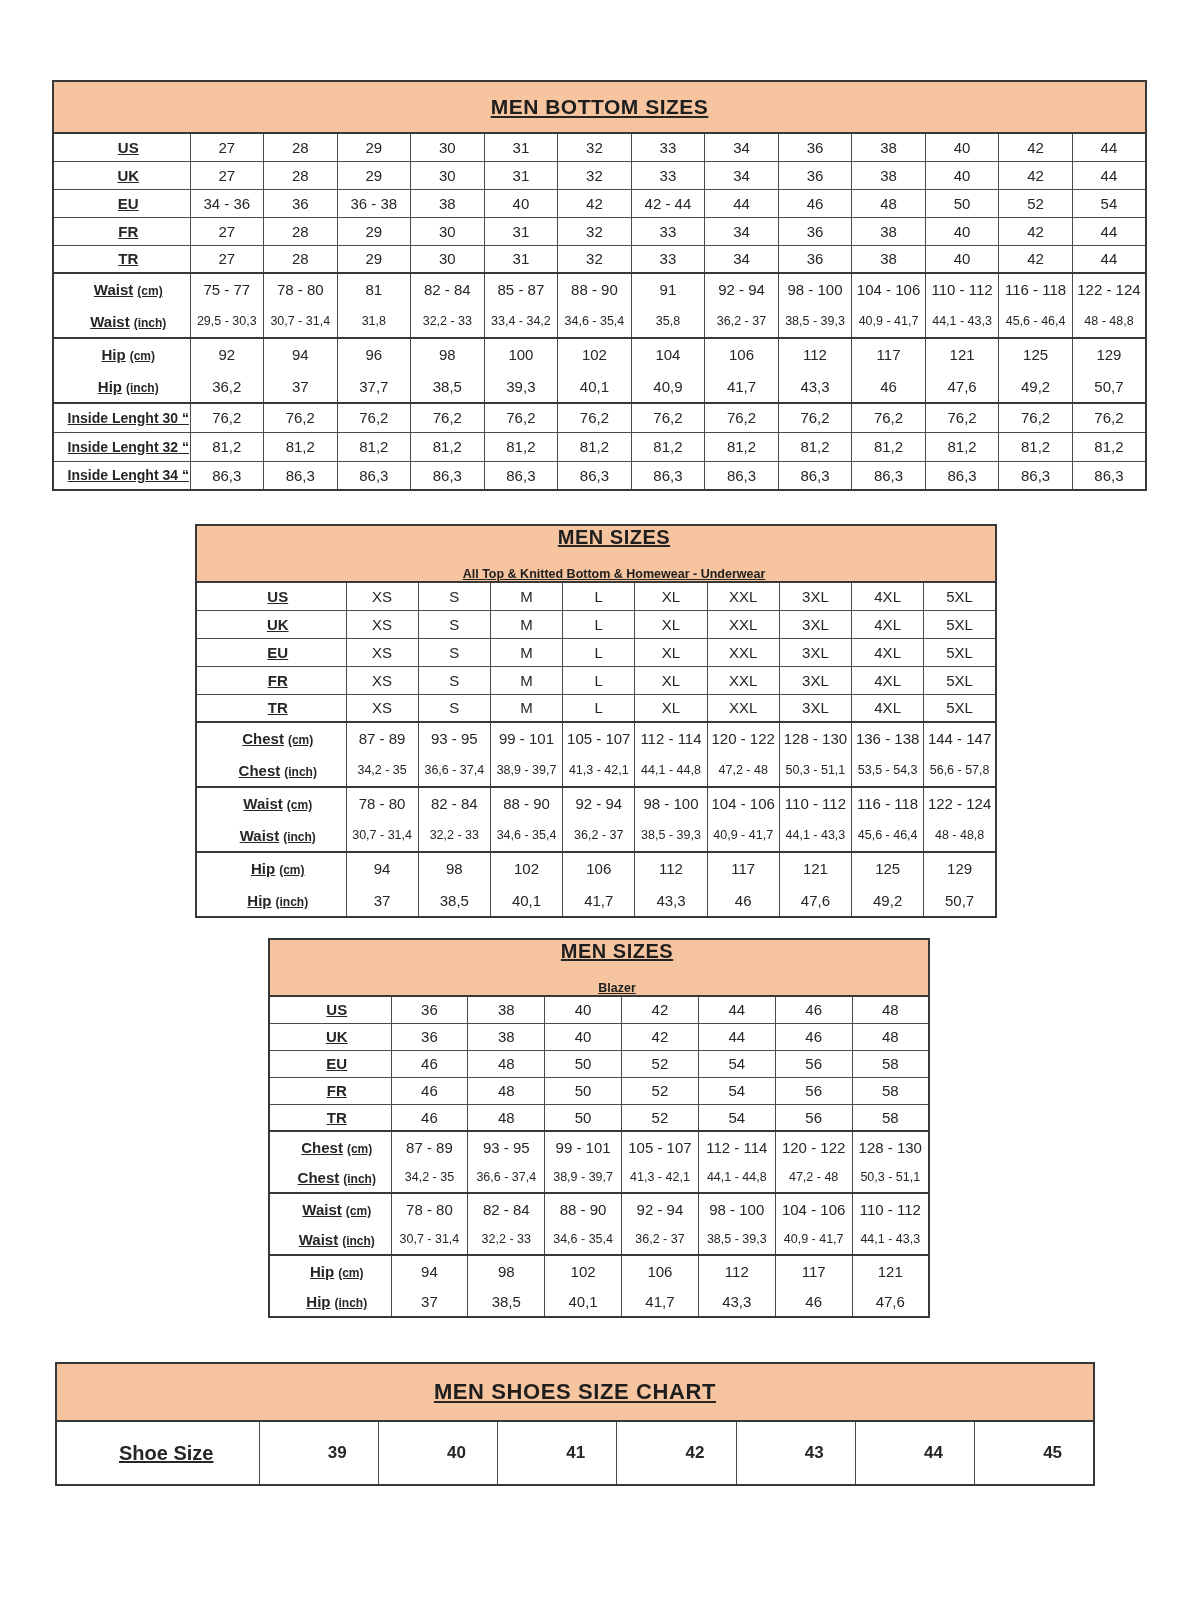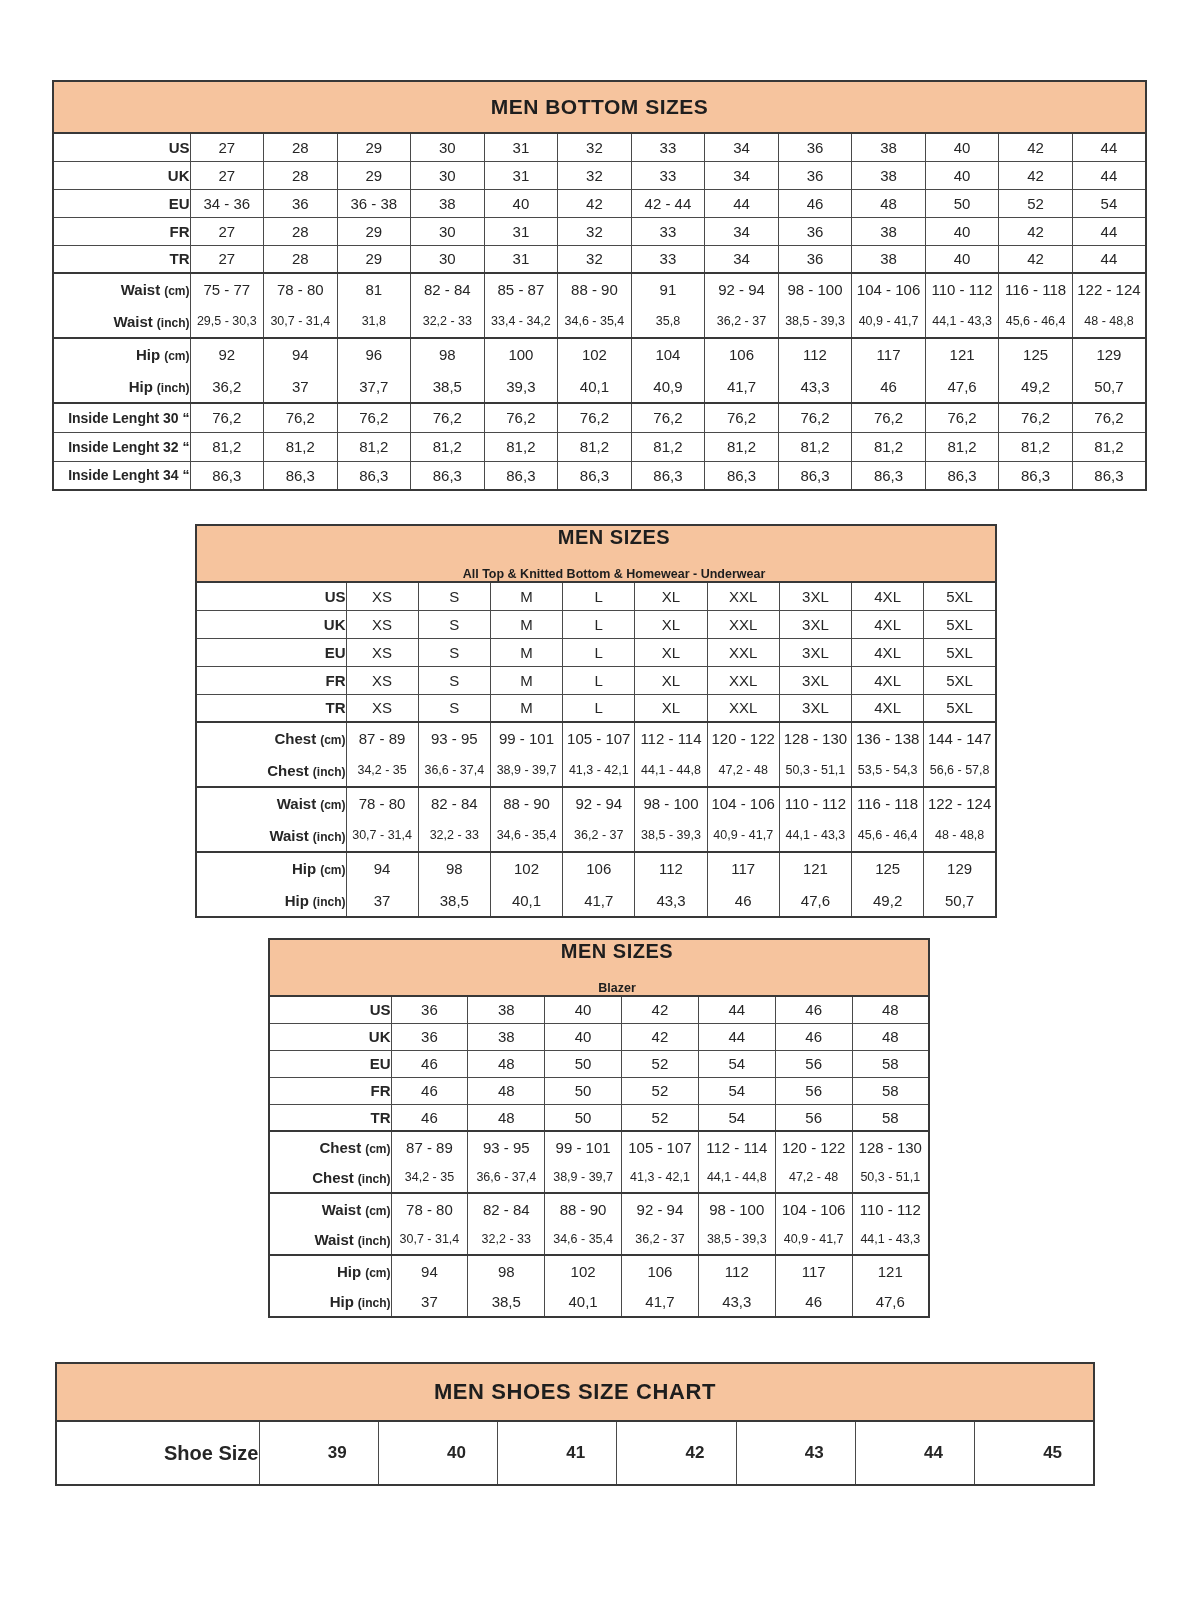--- a/index.html
+++ b/index.html
@@ -26,42 +26,42 @@
   .t1 col.label-col { width:137px; }
   .t2 col.label-col { width:150px; }
   .t3 col.label-col { width:122px; }
   .t4 col.label-col { width:203px; }
 
   td {
     text-align:center; vertical-align:middle;
     border-left:1px solid #4a4a4a;
     white-space:nowrap; overflow:hidden;
   }
-  td:first-child { border-left:none; }
+  td:first-child { border-left:none;text-decoration:underline; }
 
   tr.head td {
     background:var(--peach, #F6C49E);
     border-left:none;
     border-bottom:2px solid #383838;
     vertical-align:middle;
   }
   .t1 tr.head td { height:52px; }
   .t2 tr.head td, .t3 tr.head td { height:53px;padding-left:36px; }
   .t4 tr.head td { height:58px; }
 
   .title { font-weight:bold; color:#1e1e1e; letter-spacing:.5px; line-height:1.15; }
   .t1 .title { font-size:21px; }
   .t2 .title, .t3 .title { font-size:20px; }
   .t4 .title { font-size:22px; letter-spacing:.6px; }
   .subtitle { font-weight:bold; font-size:12.5px; color:#1e1e1e; margin-top:18px; }
 
   tr.line-thin  td { border-top:1px solid #4a4a4a; }
   tr.line-thick td { border-top:2px solid #383838; }
 
-  td.lbl { text-align:right; padding-left:13px; font-weight:bold; }
+  td.lbl { text-align:center; padding-left:13px; font-weight:bold; }
   td.lbl .unit { font-size:0.8em; margin-left:4px; font-weight:bold; }
 
   .r-size td    { height:28px; font-size:15px; }
   .r-pairtop td { height:32px; font-size:15px; }
   .r-pairbot td { height:33px; font-size:15px; }
   .r-single td  { height:29px; font-size:15px; }
   .t1 .r-single td.lbl { font-size:14px; }
   tr.small td.val { font-size:12.5px; }
   .t3 .r-size td { height:27px; }
   .t3 .r-pairtop td { height:31px; }

